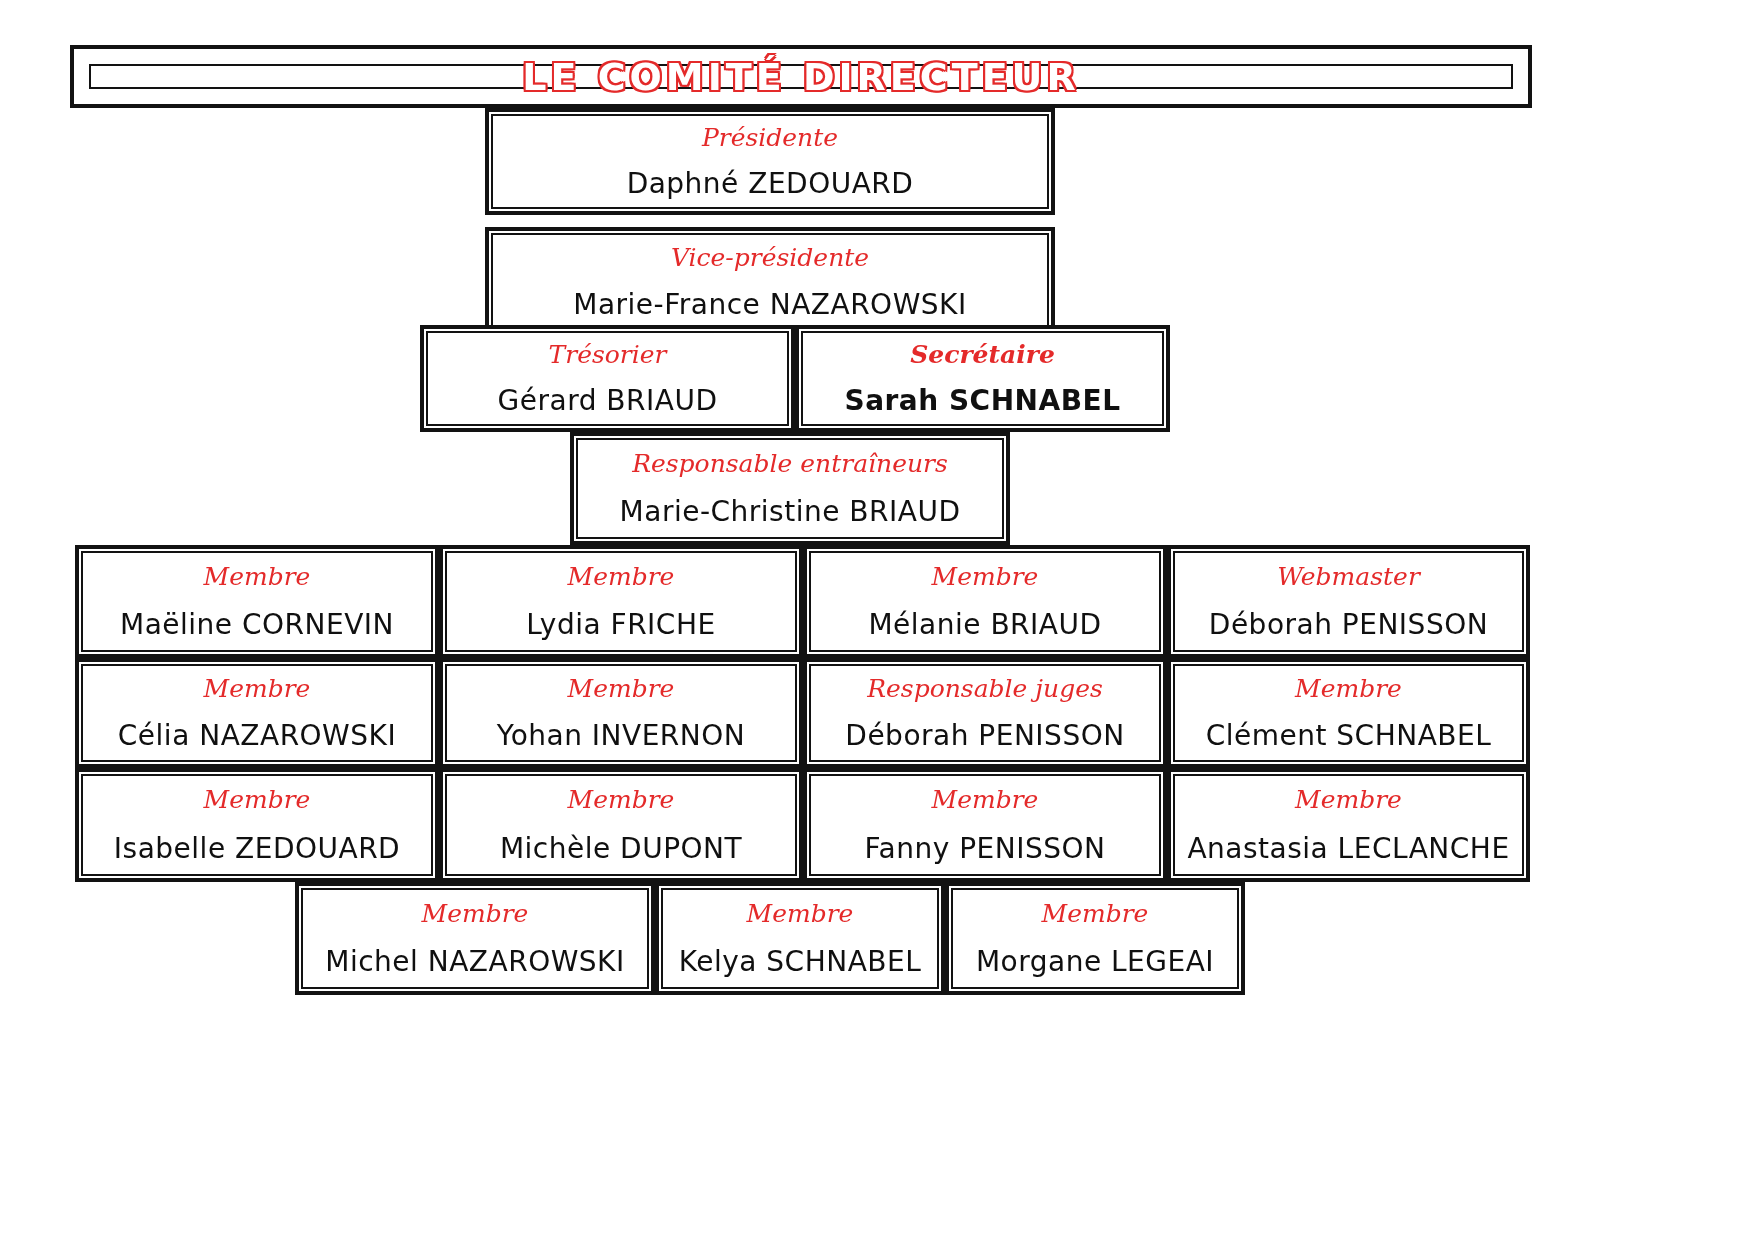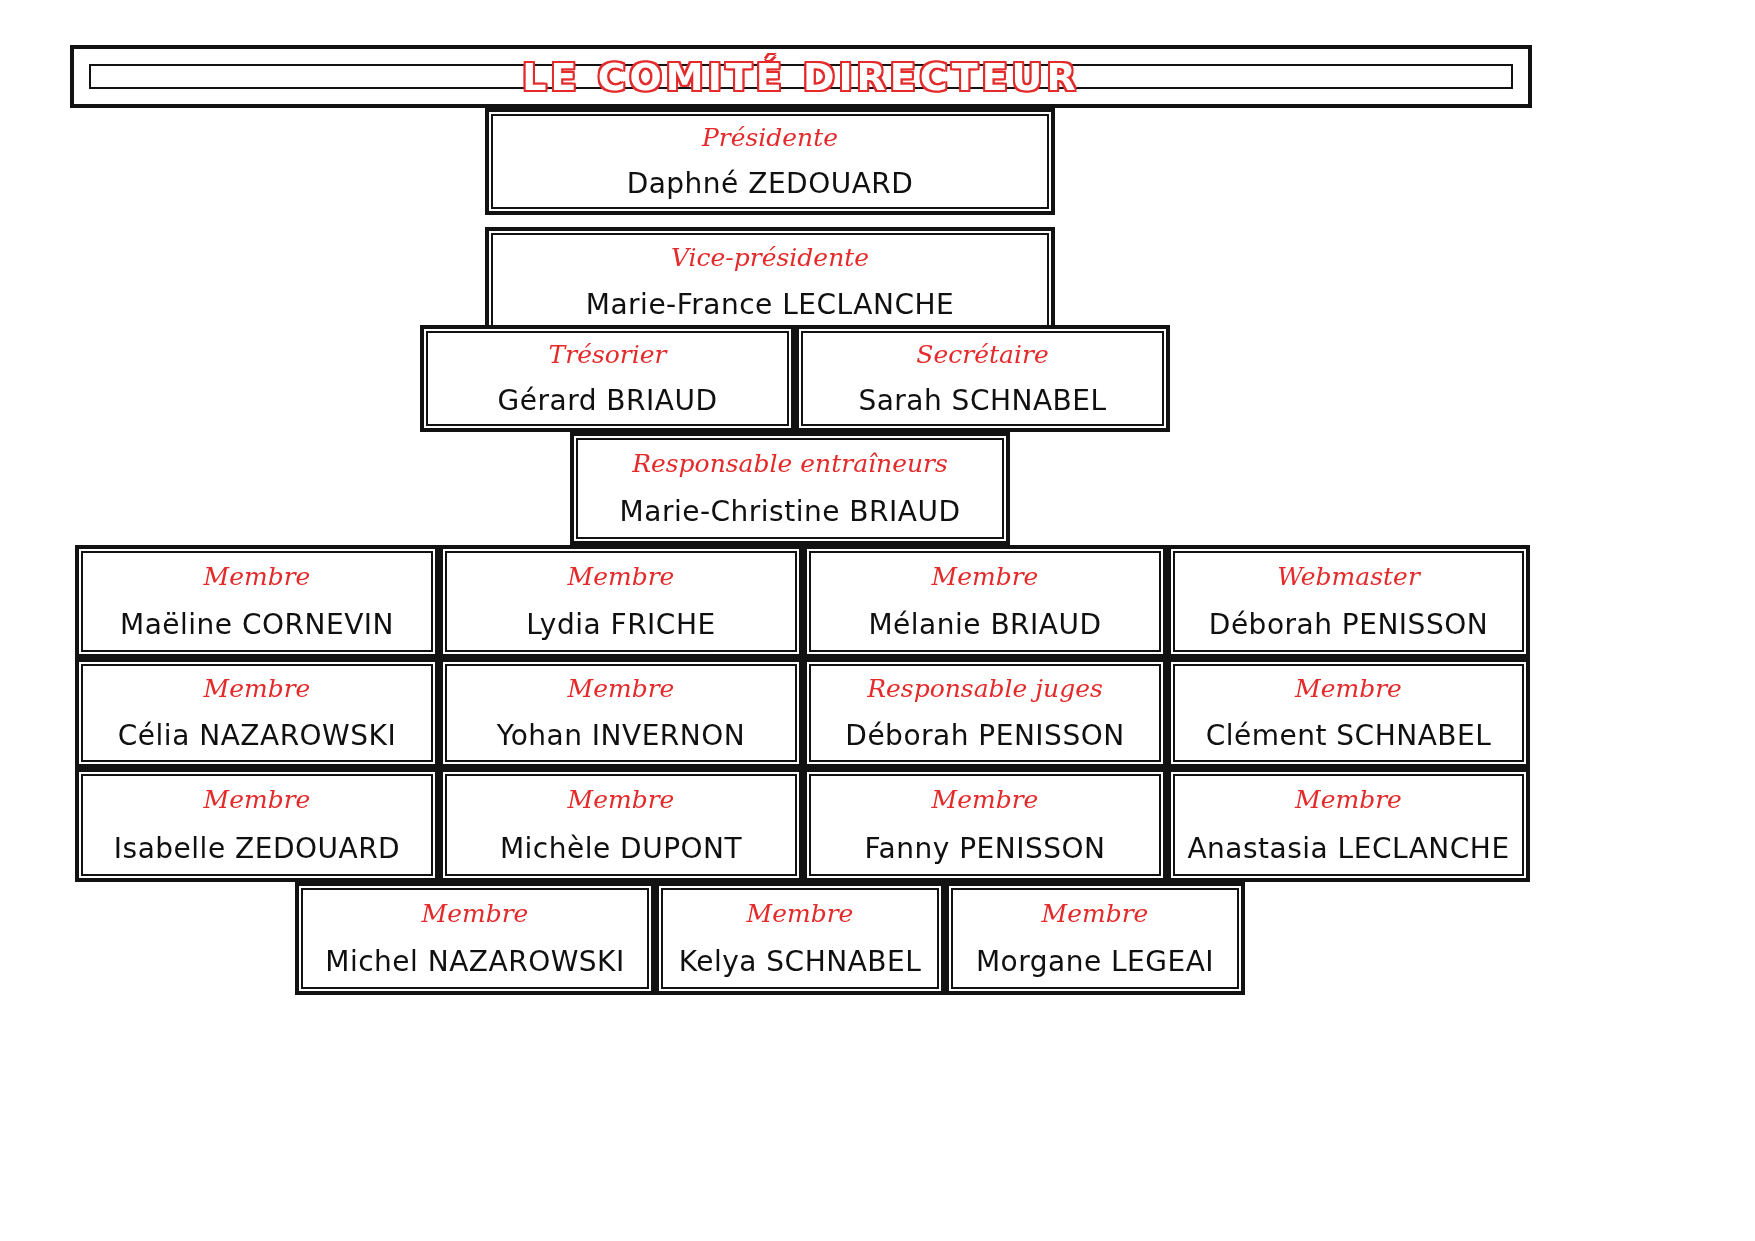--- a/index.html
+++ b/index.html
@@ -75,21 +75,21 @@
     color: #101010;
     line-height: 1;
     white-space: nowrap;
     letter-spacing: 0.5px;
   }
   
   .b-r1c1 { left: 485px;  top: 108px; width: 570px; height: 107px; }
   .b-r2c1 { left: 485px;  top: 227px; width: 570px; height: 110px; }
 
   .b-r3c1 { left: 420px;  top: 325px; width: 375px; height: 107px; }
-  .b-r3c2 { left: 795px;  top: 325px; width: 375px; height: 107px; }
+  .b-r3c2 { left: 795px;  top: 325px; width: 375px; height: 107px; font-weight: bold; }
 
   .b-r4c1 { left: 255px;  top: 432px; width: 315px; height: 113px; }
   .b-r4c2 { left: 570px;  top: 432px; width: 440px; height: 113px; }
   .b-r4c3 { left: 1010px; top: 432px; width: 355px; height: 113px; }
 
   .b-r5c1 { left: 75px;   top: 545px; width: 364px; height: 113px; }
   .b-r5c2 { left: 439px;  top: 545px; width: 364px; height: 113px; }
   .b-r5c3 { left: 803px;  top: 545px; width: 364px; height: 113px; }
   .b-r5c4 { left: 1167px; top: 545px; width: 363px; height: 113px; }
 
@@ -121,21 +121,21 @@
   <div class="box b-r1c1">
     <div class="inner-frame">
       <div class="role">Présidente</div>
       <div class="person">Daphné ZEDOUARD</div>
     </div>
   </div>
 
   <div class="box b-r2c1">
     <div class="inner-frame">
       <div class="role">Vice-présidente</div>
-      <div class="person">Marie-France LECLANCHE</div>
+      <div class="person">Marie-France NAZAROWSKI</div>
     </div>
   </div>
 
   <div class="box b-r3c1">
     <div class="inner-frame">
       <div class="role">Trésorier</div>
       <div class="person">Gérard BRIAUD</div>
     </div>
   </div>
   <div class="box b-r3c2">

